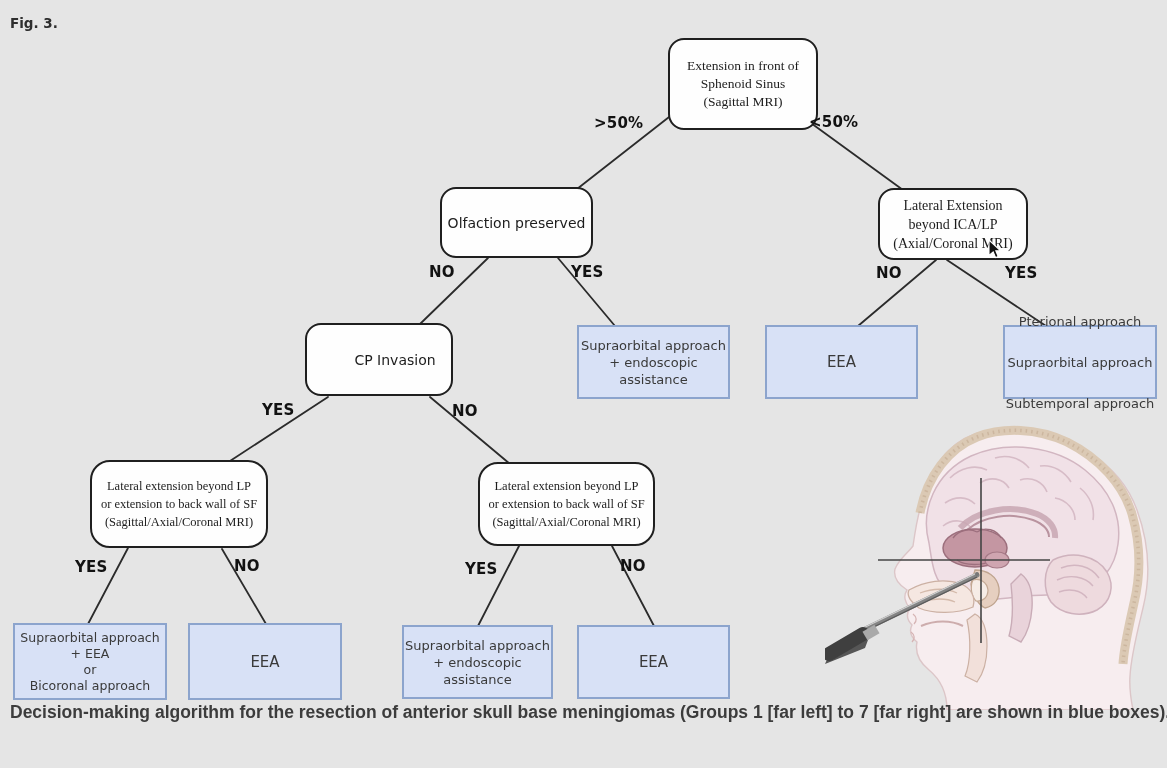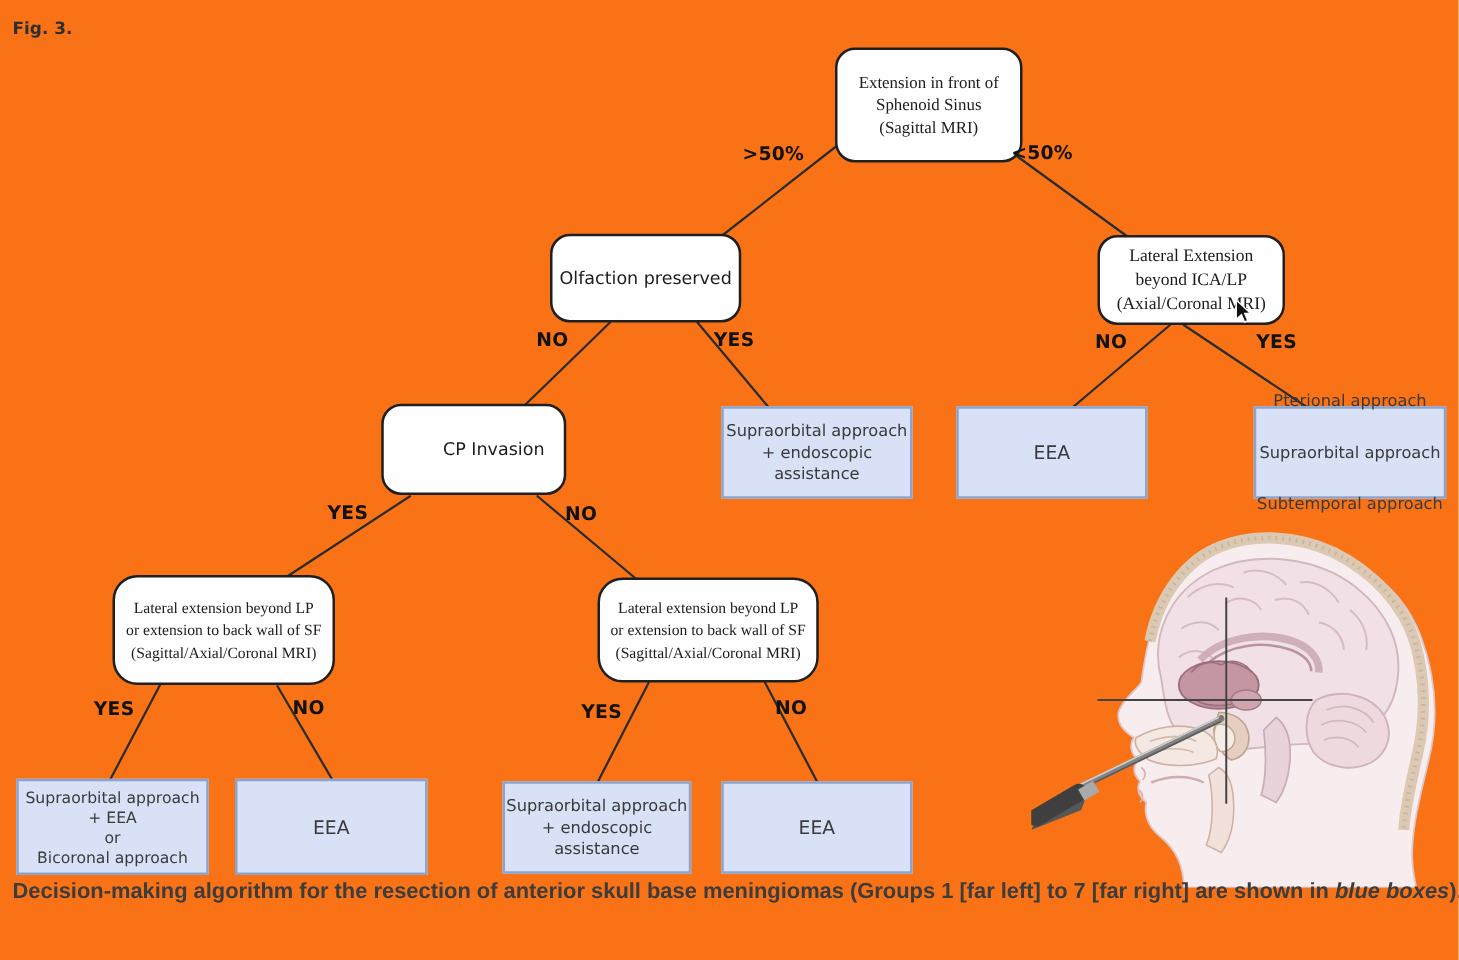--- a/index.html
+++ b/index.html
@@ -1,17 +1,17 @@
 <!DOCTYPE html>
 <html><head>
 <meta charset="utf-8">
 <style>
   html,body{margin:0;padding:0;background:#ffffff;}
   #canvas{
-    position:relative;width:1167px;height:768px;background:#f97316;overflow:hidden;
+    position:relative;width:1167px;height:768px;background:#e5e5e5;overflow:hidden;
     font-family:"DejaVu Sans","Liberation Sans",sans-serif;
   }
   .fig-label{position:absolute;left:10px;top:15px;font-size:13.5px;font-weight:700;color:#2e2e2e;}
   
   .dbox{
     position:absolute;box-sizing:border-box;background:#fefefe;border:2.2px solid #1f1f1f;
     border-radius:16px;display:flex;flex-direction:column;justify-content:center;align-items:center;
     text-align:center;color:#1c1c1c;z-index:3;
   }
   .dbox.serif{font-family:"Liberation Serif","DejaVu Serif",serif;}
@@ -28,21 +28,21 @@
     position:absolute;font-size:15px;font-weight:700;color:#121212;z-index:4;
     font-family:"DejaVu Sans",sans-serif;letter-spacing:.2px;
   }
   #edges{position:absolute;left:0;top:0;z-index:2;}
   #head-art{position:absolute;left:825px;top:418px;z-index:1;}
   #cursor{position:absolute;left:988px;top:239px;z-index:9;}
   .caption{
     position:absolute;left:10px;color:#3c3c3c;font-weight:700;font-size:17.5px;
     font-family:"Liberation Sans",sans-serif;z-index:5;white-space:nowrap;
   }
-  .caption .it{font-style:italic;}
+  .caption .it{}
 </style>
 </head>
 <body>
 
 <div id="canvas">
 
   <div class="fig-label">Fig. 3.</div>
 
   <svg id="edges" width="1167" height="768">
     <g stroke="#2b2b2b" stroke-width="1.8" stroke-linecap="round">

